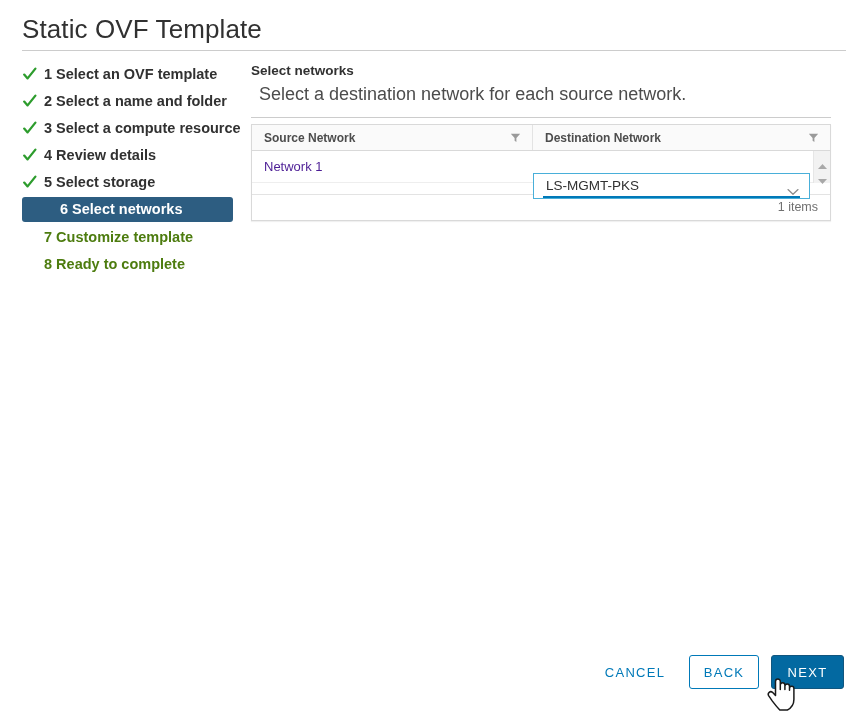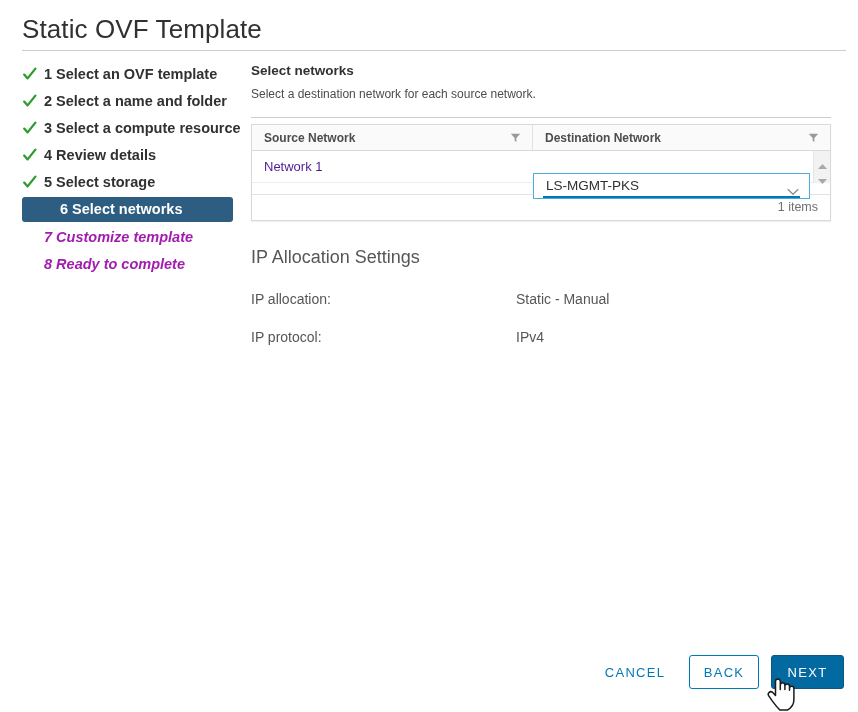--- a/index.html
+++ b/index.html
@@ -66,44 +66,44 @@
   .step.active {
     background: #2d5d81;
     color: #ffffff;
     border-radius: 3px;
     padding-left: 38px;
     width: 211px;
     height: 25px;
     line-height: 25px;
   }
   .step.upcoming {
-    color: #a21caf;
+    color: #4d7c0f;
     font-weight: bold;
-    font-style: italic;
   }
   .step-gap { height: 3px; }
 
   
   .pane {
     position: absolute;
     left: 251px;
     top: 62px;
     width: 580px;
   }
   .pane-heading {
     font-size: 13.5px;
     font-weight: bold;
     color: #313131;
     line-height: 18px;
   }
   .pane-sub {
     margin-top: 5px;
-    font-size: 12px;
+    font-size: 18px;
     color: #4c4c4c;
     line-height: 18px;
+    margin-left: 8px;
   }
   .pane-rule {
     margin-top: 14px;
     width: 580px;
     height: 1px;
     background: #cccccc;
   }
 
   
   .net-table {
@@ -447,33 +447,20 @@
             </svg>
         </span>
       </div>
     </div>
 
     <div class="trow-empty"></div>
 
     <div class="tfoot">1 items</div>
   </div>
 
-  <div class="ip-section">
-    <div class="ip-title">IP Allocation Settings</div>
-
-    <div class="ip-row">
-      <div class="ip-label">IP allocation:</div>
-      <div class="ip-value">Static - Manual</div>
-    </div>
-
-    <div class="ip-row">
-      <div class="ip-label">IP protocol:</div>
-      <div class="ip-value">IPv4</div>
-    </div>
-  </div>
 
   <div class="footer">
     <div class="btn btn-cancel">CANCEL</div>
     <div class="btn btn-back">BACK</div>
     <div class="btn btn-next">NEXT</div>
   </div>
 
   <div class="cursor">
     <svg width="34" height="40" viewBox="0 0 34 40">
       <path d="M9.5 23.5 L9.5 9.5 a2.4 2.4 0 0 1 4.8 0 L14.3 17.5 L14.3 13.0 a2.3 2.3 0 0 1 4.6 0 L18.9 17.6 L18.9 14.3 a2.3 2.3 0 0 1 4.6 0 L23.5 18.2 L23.5 16.4 a2.2 2.2 0 0 1 4.4 0 L27.9 27.5 q0 7.0 -6.6 10.6 L13.8 38.1 q-3.4 -3.6 -7.6 -9.2 L2.6 23.6 a2.6 2.6 0 0 1 3.9 -3.3 Z" fill="#ffffff" stroke="#1a1a1a" stroke-width="1.5" stroke-linejoin="round"></path>

